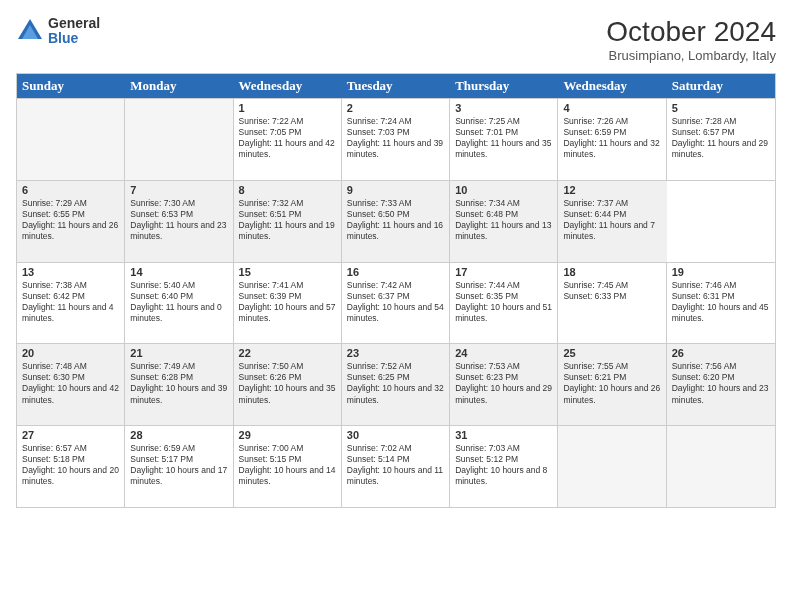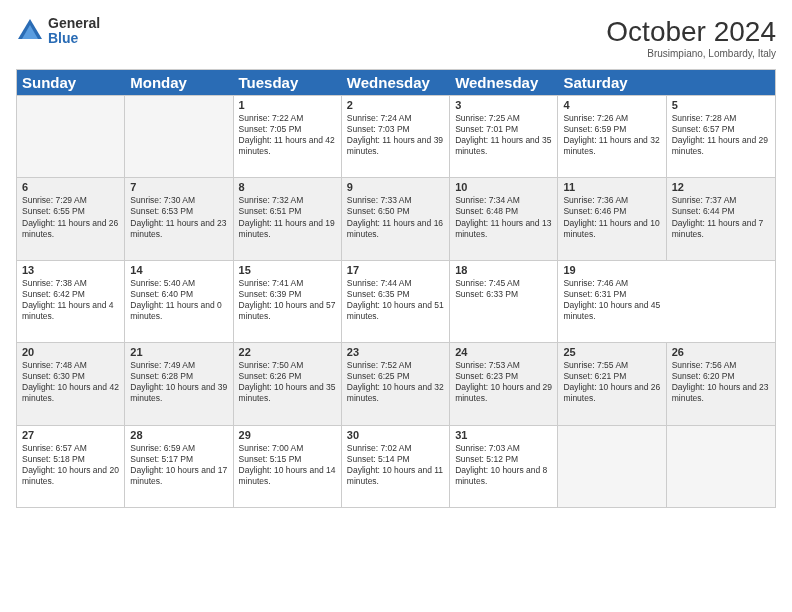--- a/index.html
+++ b/index.html
@@ -43,41 +43,42 @@
     }
     .title-block {
       text-align: right;
     }
     .title-block h1 {
       font-size: 28px;
       color: #333;
       font-weight: normal;
     }
     .title-block h2 {
-      font-size: 10px;
+      font-size: 13px;
       color: #555;
       font-weight: normal;
     }
     .calendar {
       flex: 1;
       display: flex;
       flex-direction: column;
       border: 1px solid #ccc;
     }
     .cal-header {
       display: grid;
       grid-template-columns: repeat(7, 1fr);
       background: #2a6cb5;
     }
     .cal-header-cell {
       color: #fff;
-      font-size: 15px;
+      font-size: 13px;
       font-weight: bold;
       padding: 4px 5px;
       text-align: left;
+      font-family: Liberation Serif, serif;
     }
     .cal-body {
       flex: 1;
       display: flex;
       flex-direction: column;
     }
     .cal-row {
       display: grid;
       grid-template-columns: repeat(7, 1fr);
       flex: 1;
@@ -135,22 +136,23 @@
     <div class="title-block">
       <h1>October 2024</h1>
       <h2>Brusimpiano, Lombardy, Italy</h2>
     </div>
   </div>
 
   <div class="calendar">
     <div class="cal-header">
     <div class="cal-header-cell">Sunday</div>
         <div class="cal-header-cell">Monday</div>
+        <div class="cal-header-cell">Wednesday</div>
         <div class="cal-header-cell">Tuesday</div>
-        <div class="cal-header-cell">Wednesday</div>
+        <div class="cal-header-cell">Thursday</div>
         <div class="cal-header-cell">Wednesday</div>
         <div class="cal-header-cell">Saturday</div>
       </div>
     <div class="cal-body">
     <div class="cal-row">
           <div class="cal-cell empty"></div>
           <div class="cal-cell empty"></div>
           <div class="cal-cell">
             <span class="day-num">1</span>
             <span class="sunrise">Sunrise: 7:22 AM</span>
@@ -207,26 +209,20 @@
             <span class="sunset">Sunset: 6:50 PM</span>
             <span class="daylight">Daylight: 11 hours and 16 minutes.</span>
           </div>
           <div class="cal-cell">
             <span class="day-num">10</span>
             <span class="sunrise">Sunrise: 7:34 AM</span>
             <span class="sunset">Sunset: 6:48 PM</span>
             <span class="daylight">Daylight: 11 hours and 13 minutes.</span>
           </div>
           <div class="cal-cell">
-            <span class="day-num">11</span>
-            <span class="sunrise">Sunrise: 7:36 AM</span>
-            <span class="sunset">Sunset: 6:46 PM</span>
-            <span class="daylight">Daylight: 11 hours and 10 minutes.</span>
-          </div>
-          <div class="cal-cell">
             <span class="day-num">12</span>
             <span class="sunrise">Sunrise: 7:37 AM</span>
             <span class="sunset">Sunset: 6:44 PM</span>
             <span class="daylight">Daylight: 11 hours and 7 minutes.</span>
           </div>
         </div>
         <div class="cal-row">
           <div class="cal-cell">
             <span class="day-num">13</span>
             <span class="sunrise">Sunrise: 7:38 AM</span>
@@ -237,20 +233,26 @@
             <span class="day-num">14</span>
             <span class="sunrise">Sunrise: 5:40 AM</span>
             <span class="sunset">Sunset: 6:40 PM</span>
             <span class="daylight">Daylight: 11 hours and 0 minutes.</span>
           </div>
           <div class="cal-cell">
             <span class="day-num">15</span>
             <span class="sunrise">Sunrise: 7:41 AM</span>
             <span class="sunset">Sunset: 6:39 PM</span>
             <span class="daylight">Daylight: 10 hours and 57 minutes.</span>
+          </div>
+          <div class="cal-cell">
+            <span class="day-num">16</span>
+            <span class="sunrise">Sunrise: 7:42 AM</span>
+            <span class="sunset">Sunset: 6:37 PM</span>
+            <span class="daylight">Daylight: 10 hours and 54 minutes.</span>
           </div>
           <div class="cal-cell">
             <span class="day-num">17</span>
             <span class="sunrise">Sunrise: 7:44 AM</span>
             <span class="sunset">Sunset: 6:35 PM</span>
             <span class="daylight">Daylight: 10 hours and 51 minutes.</span>
           </div>
           <div class="cal-cell">
             <span class="day-num">18</span>
             <span class="sunrise">Sunrise: 7:45 AM</span>

